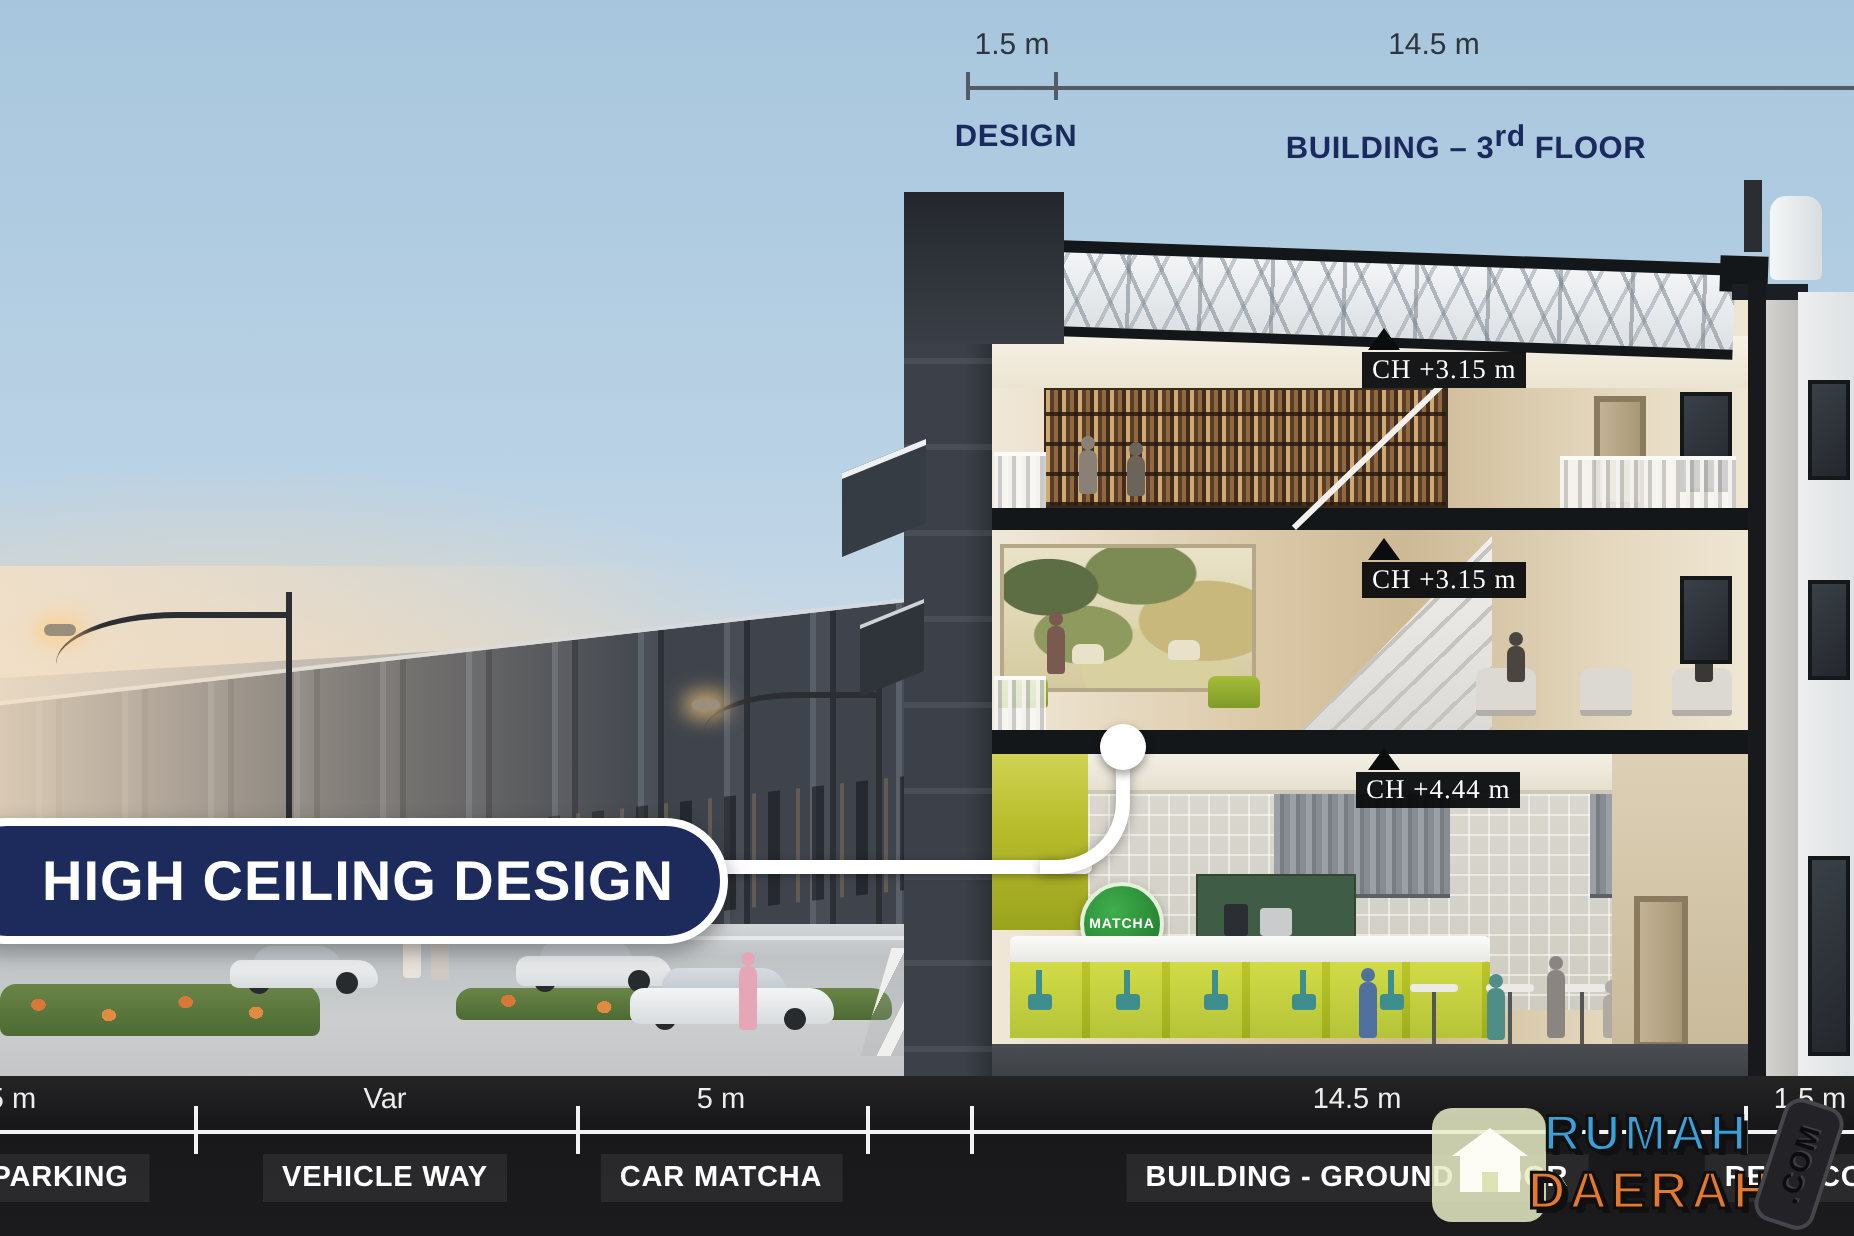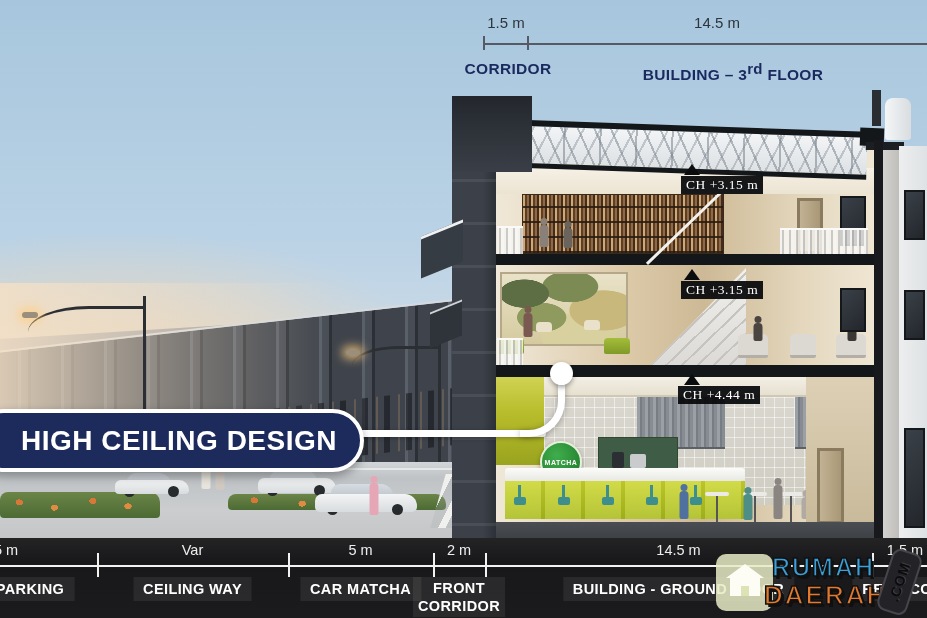--- a/index.html
+++ b/index.html
@@ -282,21 +282,21 @@
   <div class="abs ch-tri" style="left:684px;top:269px;"></div>
   <div class="abs ch-tag" style="left:681px;top:281px;">CH +3.15 m</div>
   <div class="abs ch-tri" style="left:684px;top:374px;"></div>
   <div class="abs ch-tag" style="left:678px;top:386px;">CH +4.44 m</div>
 
   <div class="abs dim-line" style="left:483px;top:43px;width:444px;"></div>
   <div class="abs dim-tick" style="left:483px;top:36px;height:14px;"></div>
   <div class="abs dim-tick" style="left:527px;top:36px;height:14px;"></div>
   <div class="abs dim-text" style="left:466px;top:14px;width:80px;">1.5 m</div>
   <div class="abs dim-text" style="left:657px;top:14px;width:120px;">14.5 m</div>
-  <div class="abs zone-label" style="left:448px;top:60px;width:120px;">CORRIDOR</div>
+  <div class="abs zone-label" style="left:448px;top:60px;width:120px;">DESIGN</div>
   <div class="abs zone-label" style="left:613px;top:60px;width:240px;"><span>BUILDING – 3</span><sup>rd</sup><span> FLOOR</span></div>
 
   <div class="abs lead-h"></div>
   <div class="abs lead-c"></div>
   <div class="abs lead-dot"></div>
   <div class="abs banner">
       <span>HIGH CEILING DESIGN</span>
     </div>
 
   <div class="abs bottombar">
@@ -306,29 +306,25 @@
     <div class="bb-tick" style="left:433px;"></div>
     <div class="bb-tick" style="left:485px;"></div>
     <div class="bb-tick" style="left:872px;"></div>
 
     <div class="bb-seg" style="left:-40px;width:140px;">
       <div class="bb-dim" style="transform:translateX(-24px);">5 m</div>
       <div class="bb-label">PARKING</div>
     </div>
     <div class="bb-seg" style="left:97px;width:191px;">
       <div class="bb-dim">Var</div>
-      <div class="bb-label">CEILING WAY</div>
+      <div class="bb-label">VEHICLE WAY</div>
     </div>
     <div class="bb-seg" style="left:288px;width:145px;">
       <div class="bb-dim">5 m</div>
       <div class="bb-label">CAR MATCHA</div>
-    </div>
-    <div class="bb-seg" style="left:433px;width:52px;">
-      <div class="bb-dim">2 m</div>
-      <div class="bb-label bb-wrap">FRONT CORRIDOR</div>
     </div>
     <div class="bb-seg" style="left:485px;width:387px;">
       <div class="bb-dim">14.5 m</div>
       <div class="bb-label">BUILDING - GROUND FLOOR</div>
     </div>
     <div class="bb-seg" style="left:872px;width:110px;">
       <div class="bb-dim" style="transform:translateX(-22px);">1.5 m</div>
       <div class="bb-label">REAR CORRIDOR</div>
     </div>
   </div>

